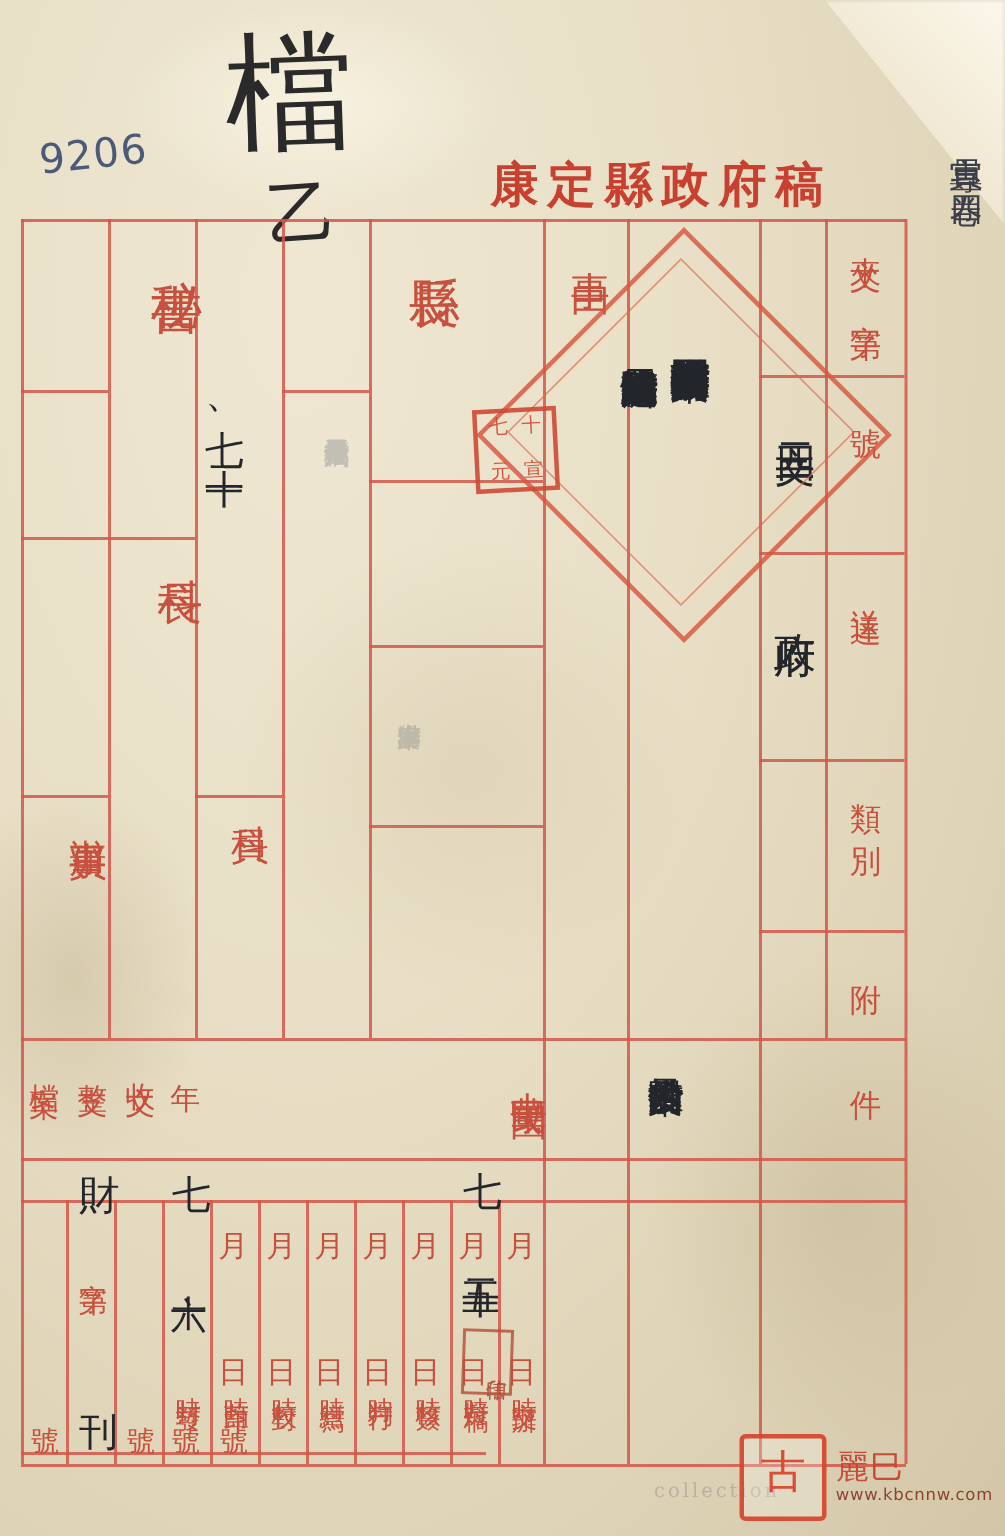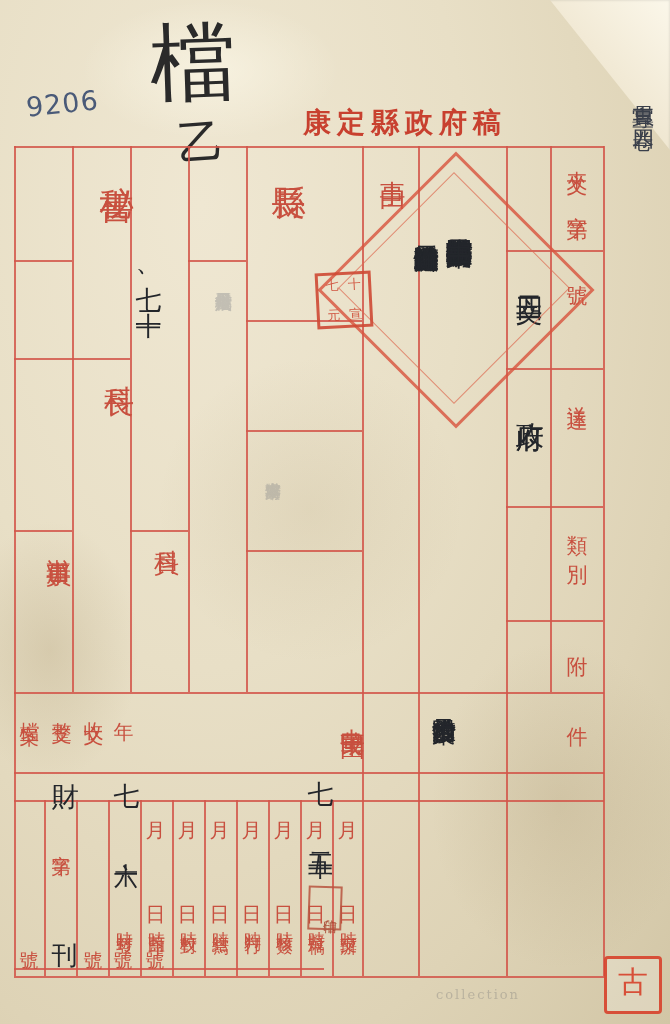--- a/index.html
+++ b/index.html
@@ -64,25 +64,25 @@
     line-height: 1;
   }
 
   
   #masthead {
     position: absolute;
     left: 255px; top: 100px;
     width: 300px; height: 46px;
     color: #c8402f;
     font-family: "DejaVu Serif", serif;
-    font-size: 28px;
+    font-size: 32px;
     font-weight: bold;
     letter-spacing: 6px;
     direction: rtl;
-    text-align: center;
+    text-align: right;
     line-height: 46px;
     white-space: nowrap;
   }
 
   
   #brush-dang {
     position: absolute;
     left: 150px; top: 22px;
     font-family: "DejaVu Serif", serif;
     font-size: 86px;
@@ -384,15 +384,19 @@
     <span>十</span>
     <span>元</span>
     <span>宣</span>
   </div>
 
   <div id="small-seal">印信</div>
 
   <div id="wm-ghost">collection</div>
   <div id="watermark">
     <div id="wm-logo">古</div>
+    <div id="wm-txt">
+      <div id="wm-main">麗巳</div>
+      <div id="wm-sub">www.kbcnnw.com</div>
+    </div>
   </div>
 
 </div>
 
 </body></html>

